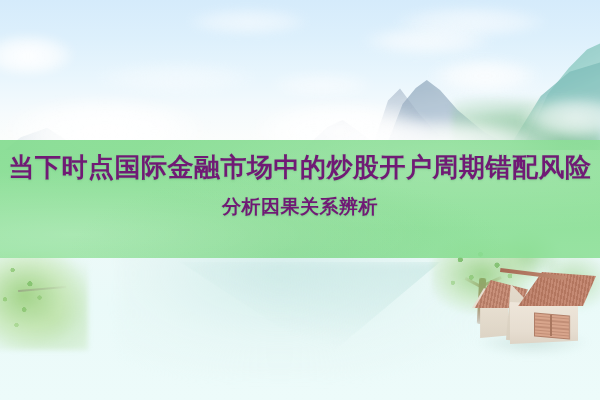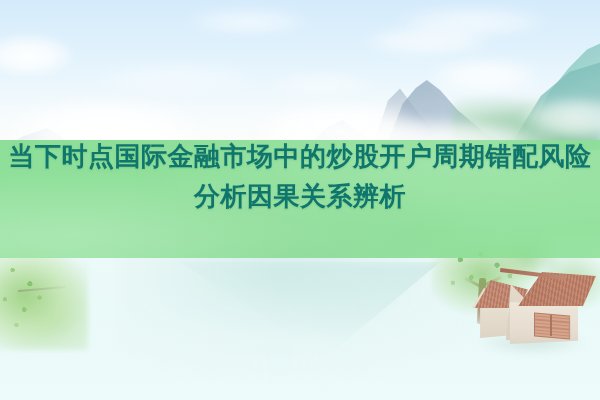--- a/index.html
+++ b/index.html
@@ -367,34 +367,34 @@
     background:
       radial-gradient(ellipse at 12% 80%, rgba(255,255,255,.20) 0%, rgba(255,255,255,0) 48%),
       radial-gradient(ellipse at 78% 20%, rgba(255,255,255,.16) 0%, rgba(255,255,255,0) 52%),
       radial-gradient(ellipse at 48% 95%, rgba(104,196,118,.22) 0%, rgba(104,196,118,0) 50%);
     pointer-events: none;
   }
 
   
   .title-block {
     position: absolute;
-    left: 0; top: 136px;
+    left: 0; top: 147px;
     width: 600px;
     text-align: center;
-    color: #0f766e;
+    color: #701a75;
     font-size: 26px;
     font-weight: bold;
     line-height: 40px;
     letter-spacing: .5px;
     text-shadow: 0 1px 2px rgba(86,168,104,.35);
     white-space: nowrap;
   }
   .title-line { display: block; }
   .title-line-1 { font-size: 26px; }
-  .title-line-2 { font-size: 26px; }
+  .title-line-2 { font-size: 19px; }
 </style>
 </head>
 <body>
 
 <div id="banner">
 
   <div class="sky"></div>
 
   <div class="cloud cloud-2"></div>
   <div class="cloud cloud-3"></div>

